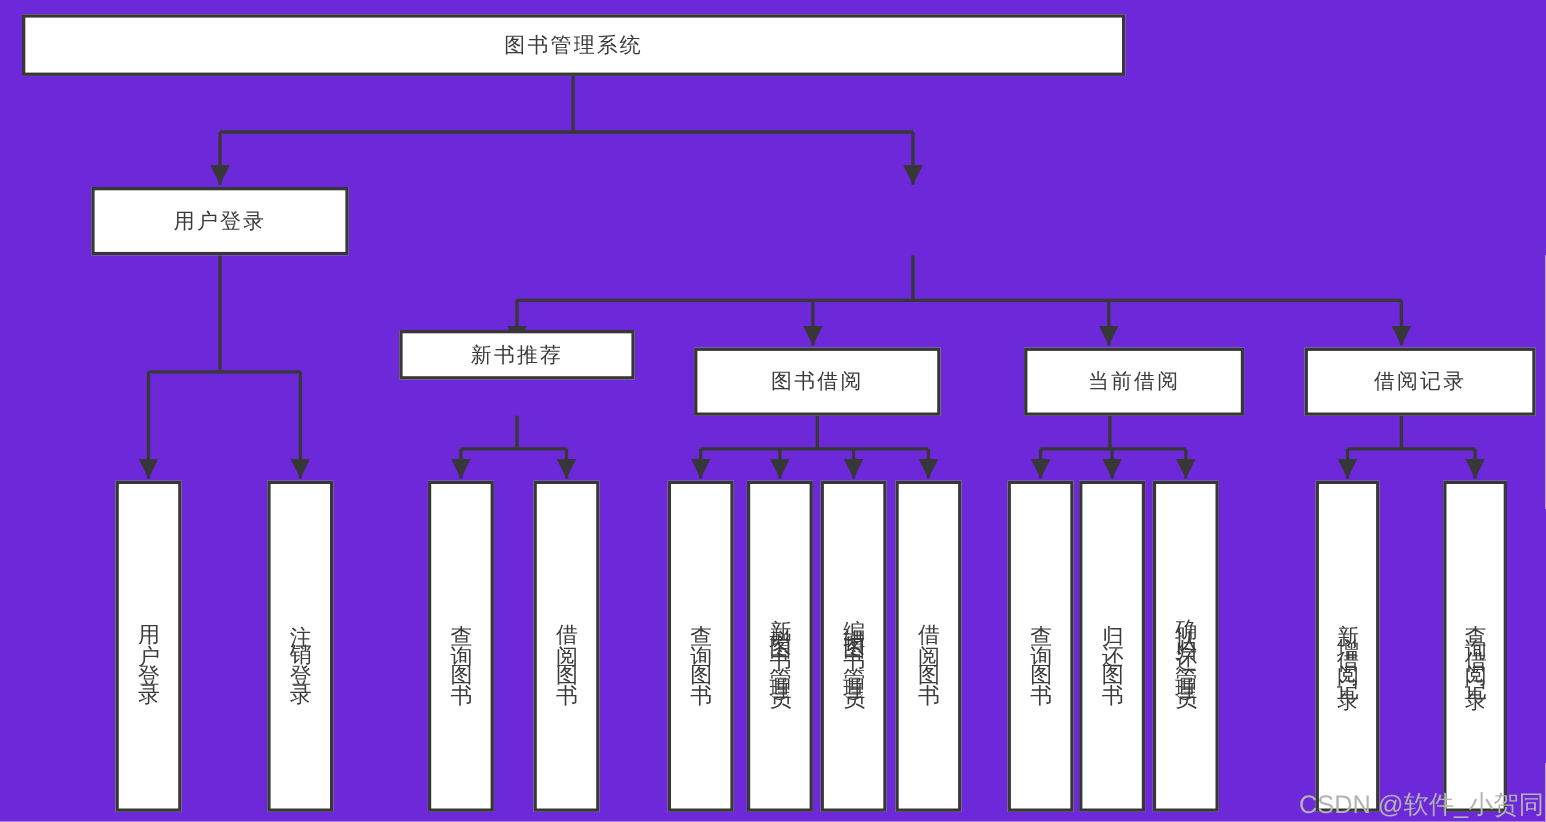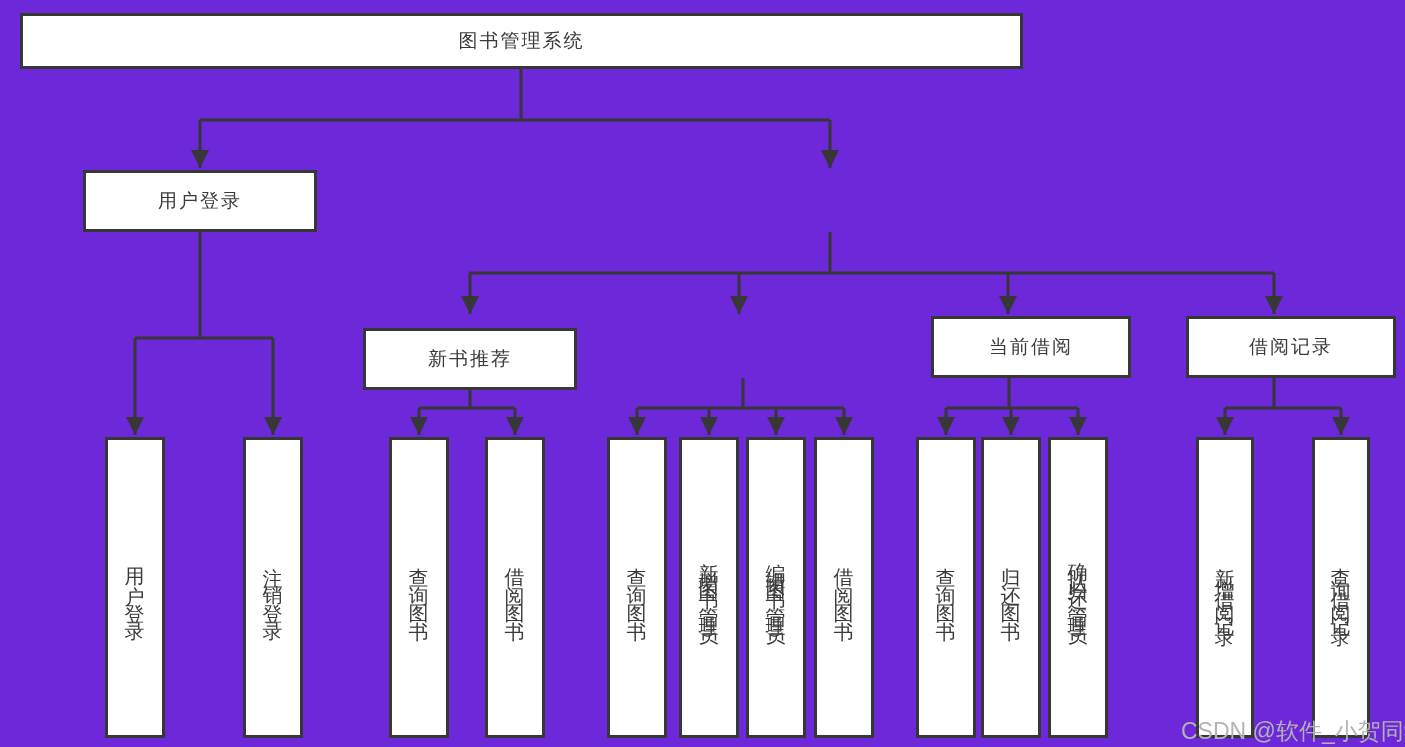--- a/index.html
+++ b/index.html
@@ -102,22 +102,25 @@
   </svg>
 
   <div class="box hbox" style="left:20px; top:13px; width:1003px; height:56px">
     <span>图书管理系统</span>
   </div>
 
   <div class="box hbox" style="left:83px; top:170px; width:234px; height:62px">
     <span>用户登录</span>
   </div>
 
-  <div class="box hbox" style="left:363px; top:328px; width:214px; height:62px">
+  <div class="box hbox" style="left:363px; top:300px; width:214px; height:45px">
     <span>新书推荐</span>
+  </div>
+  <div class="box hbox" style="left:631px; top:316px; width:224px; height:62px">
+    <span>图书借阅</span>
   </div>
   <div class="box hbox" style="left:931px; top:316px; width:200px; height:62px">
     <span>当前借阅</span>
   </div>
   <div class="box hbox" style="left:1186px; top:316px; width:210px; height:62px">
     <span>借阅记录</span>
   </div>
 
   <div class="box vbox s4" style="left:105px; top:437px; width:60px; height:301px">
     <span>用户登录</span>

